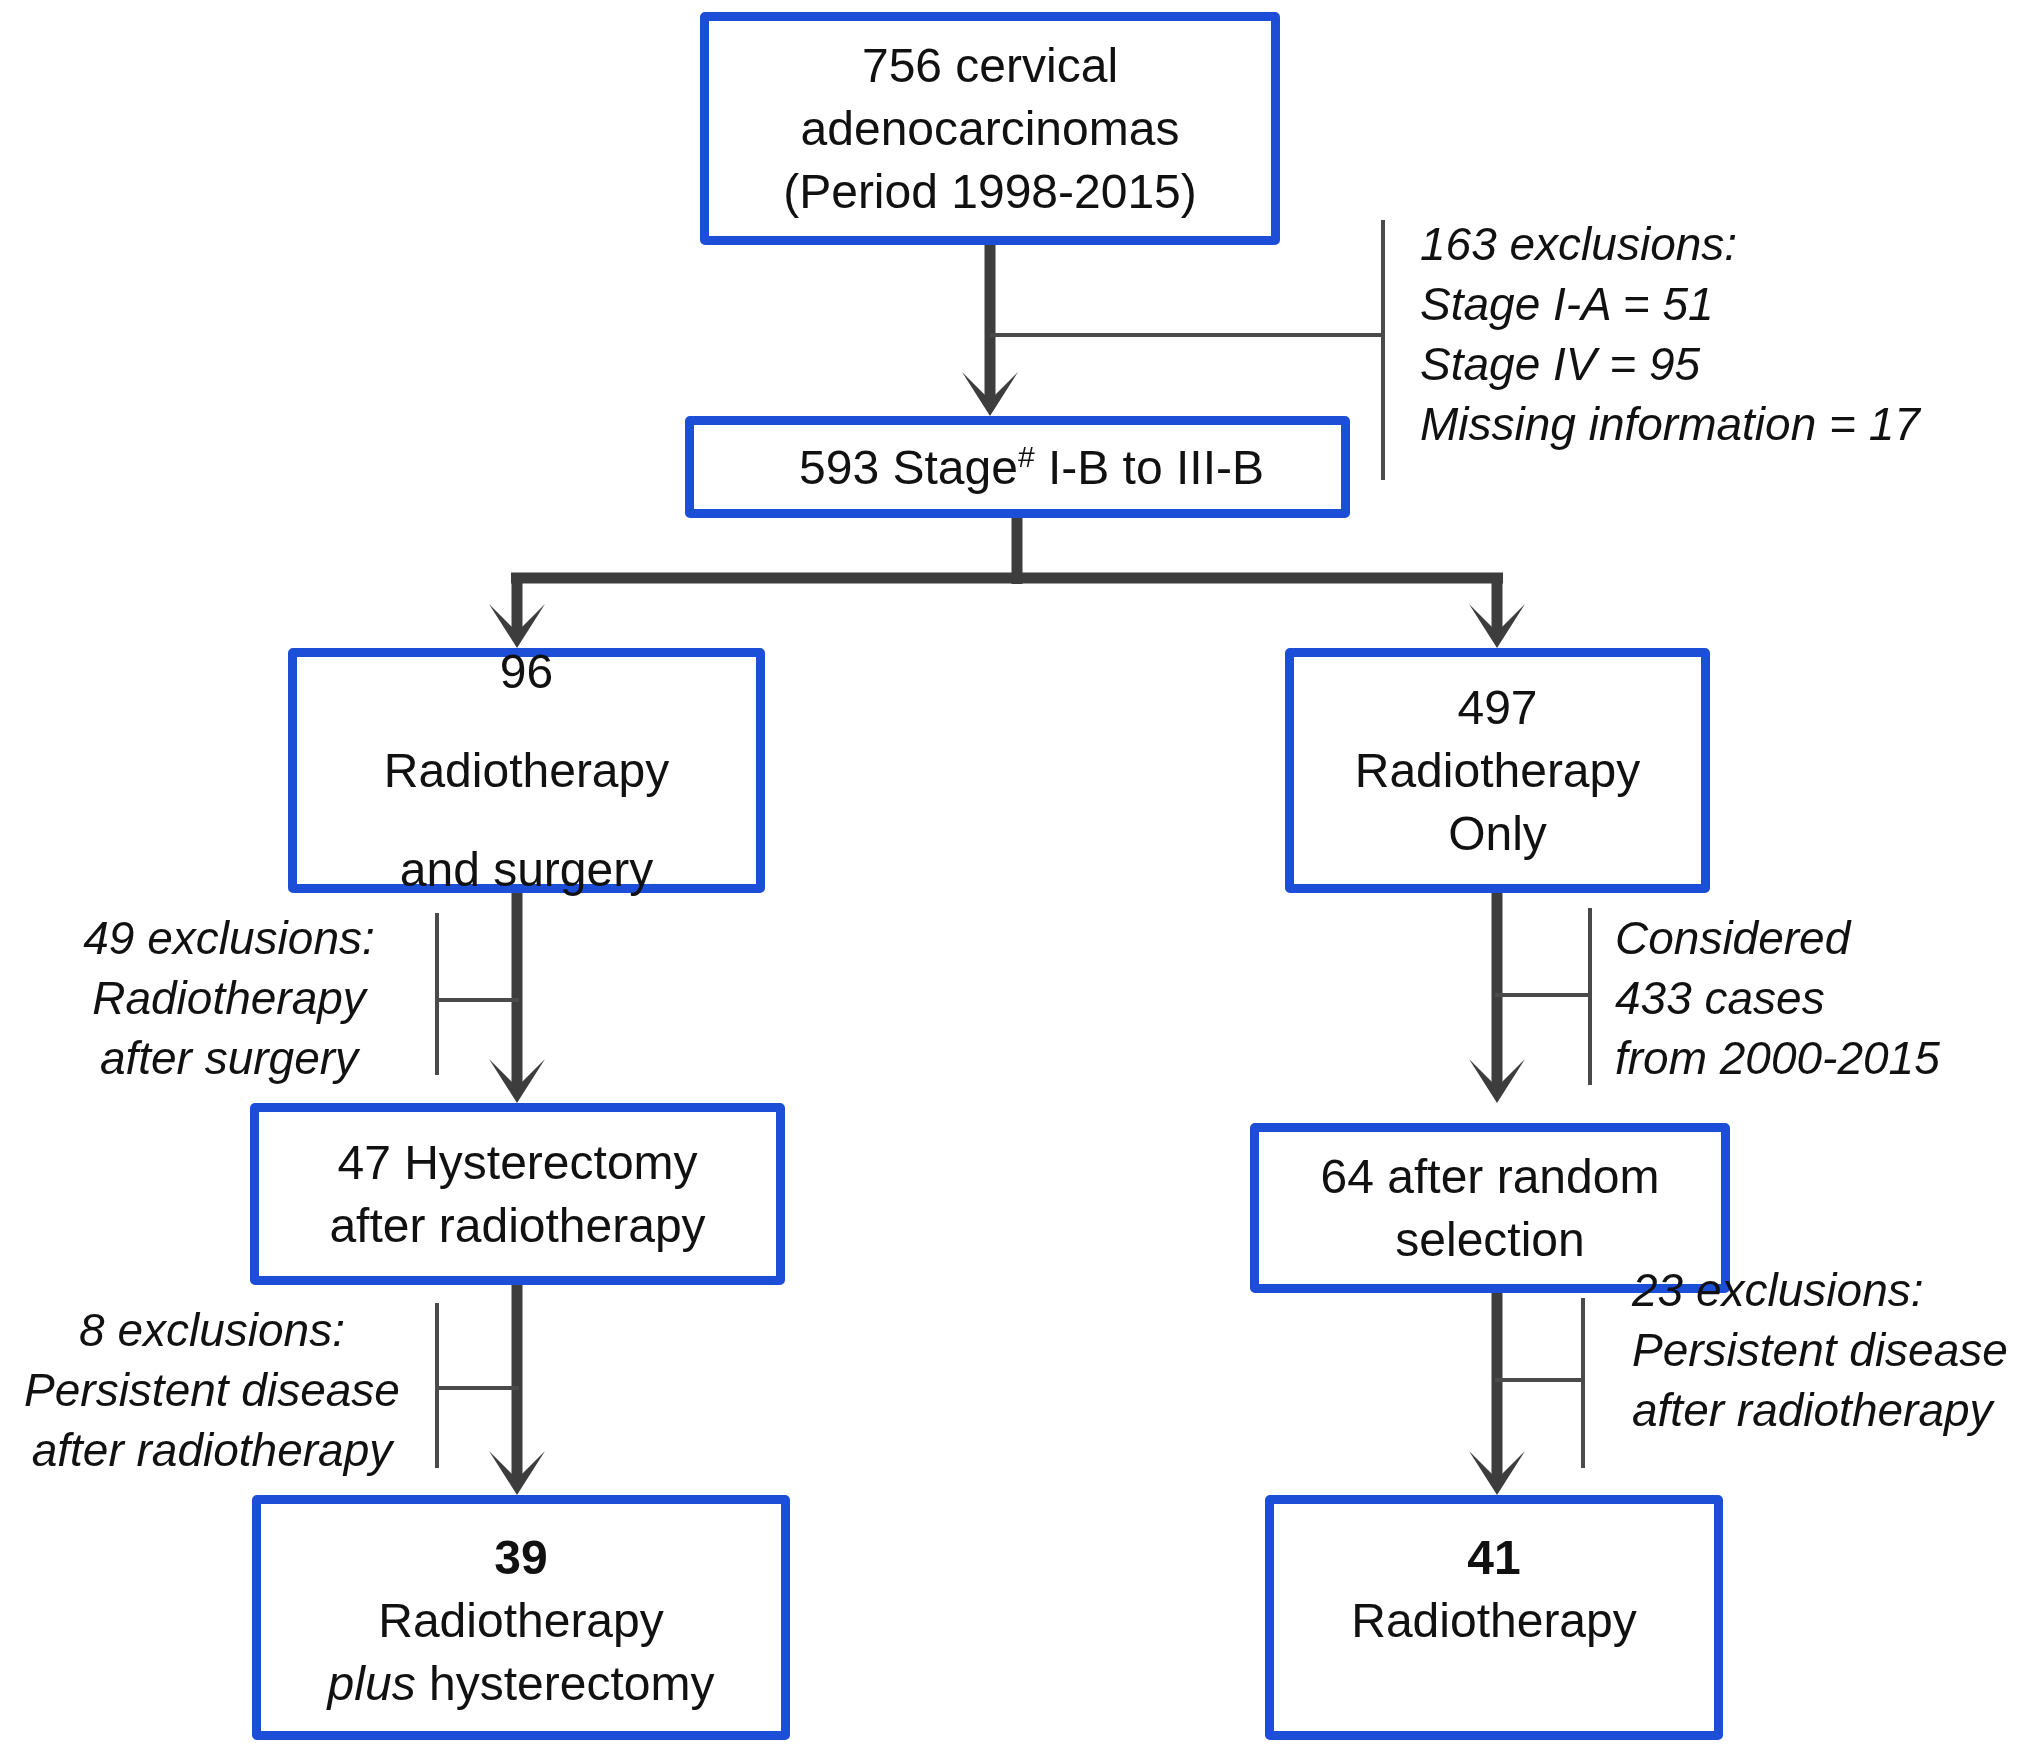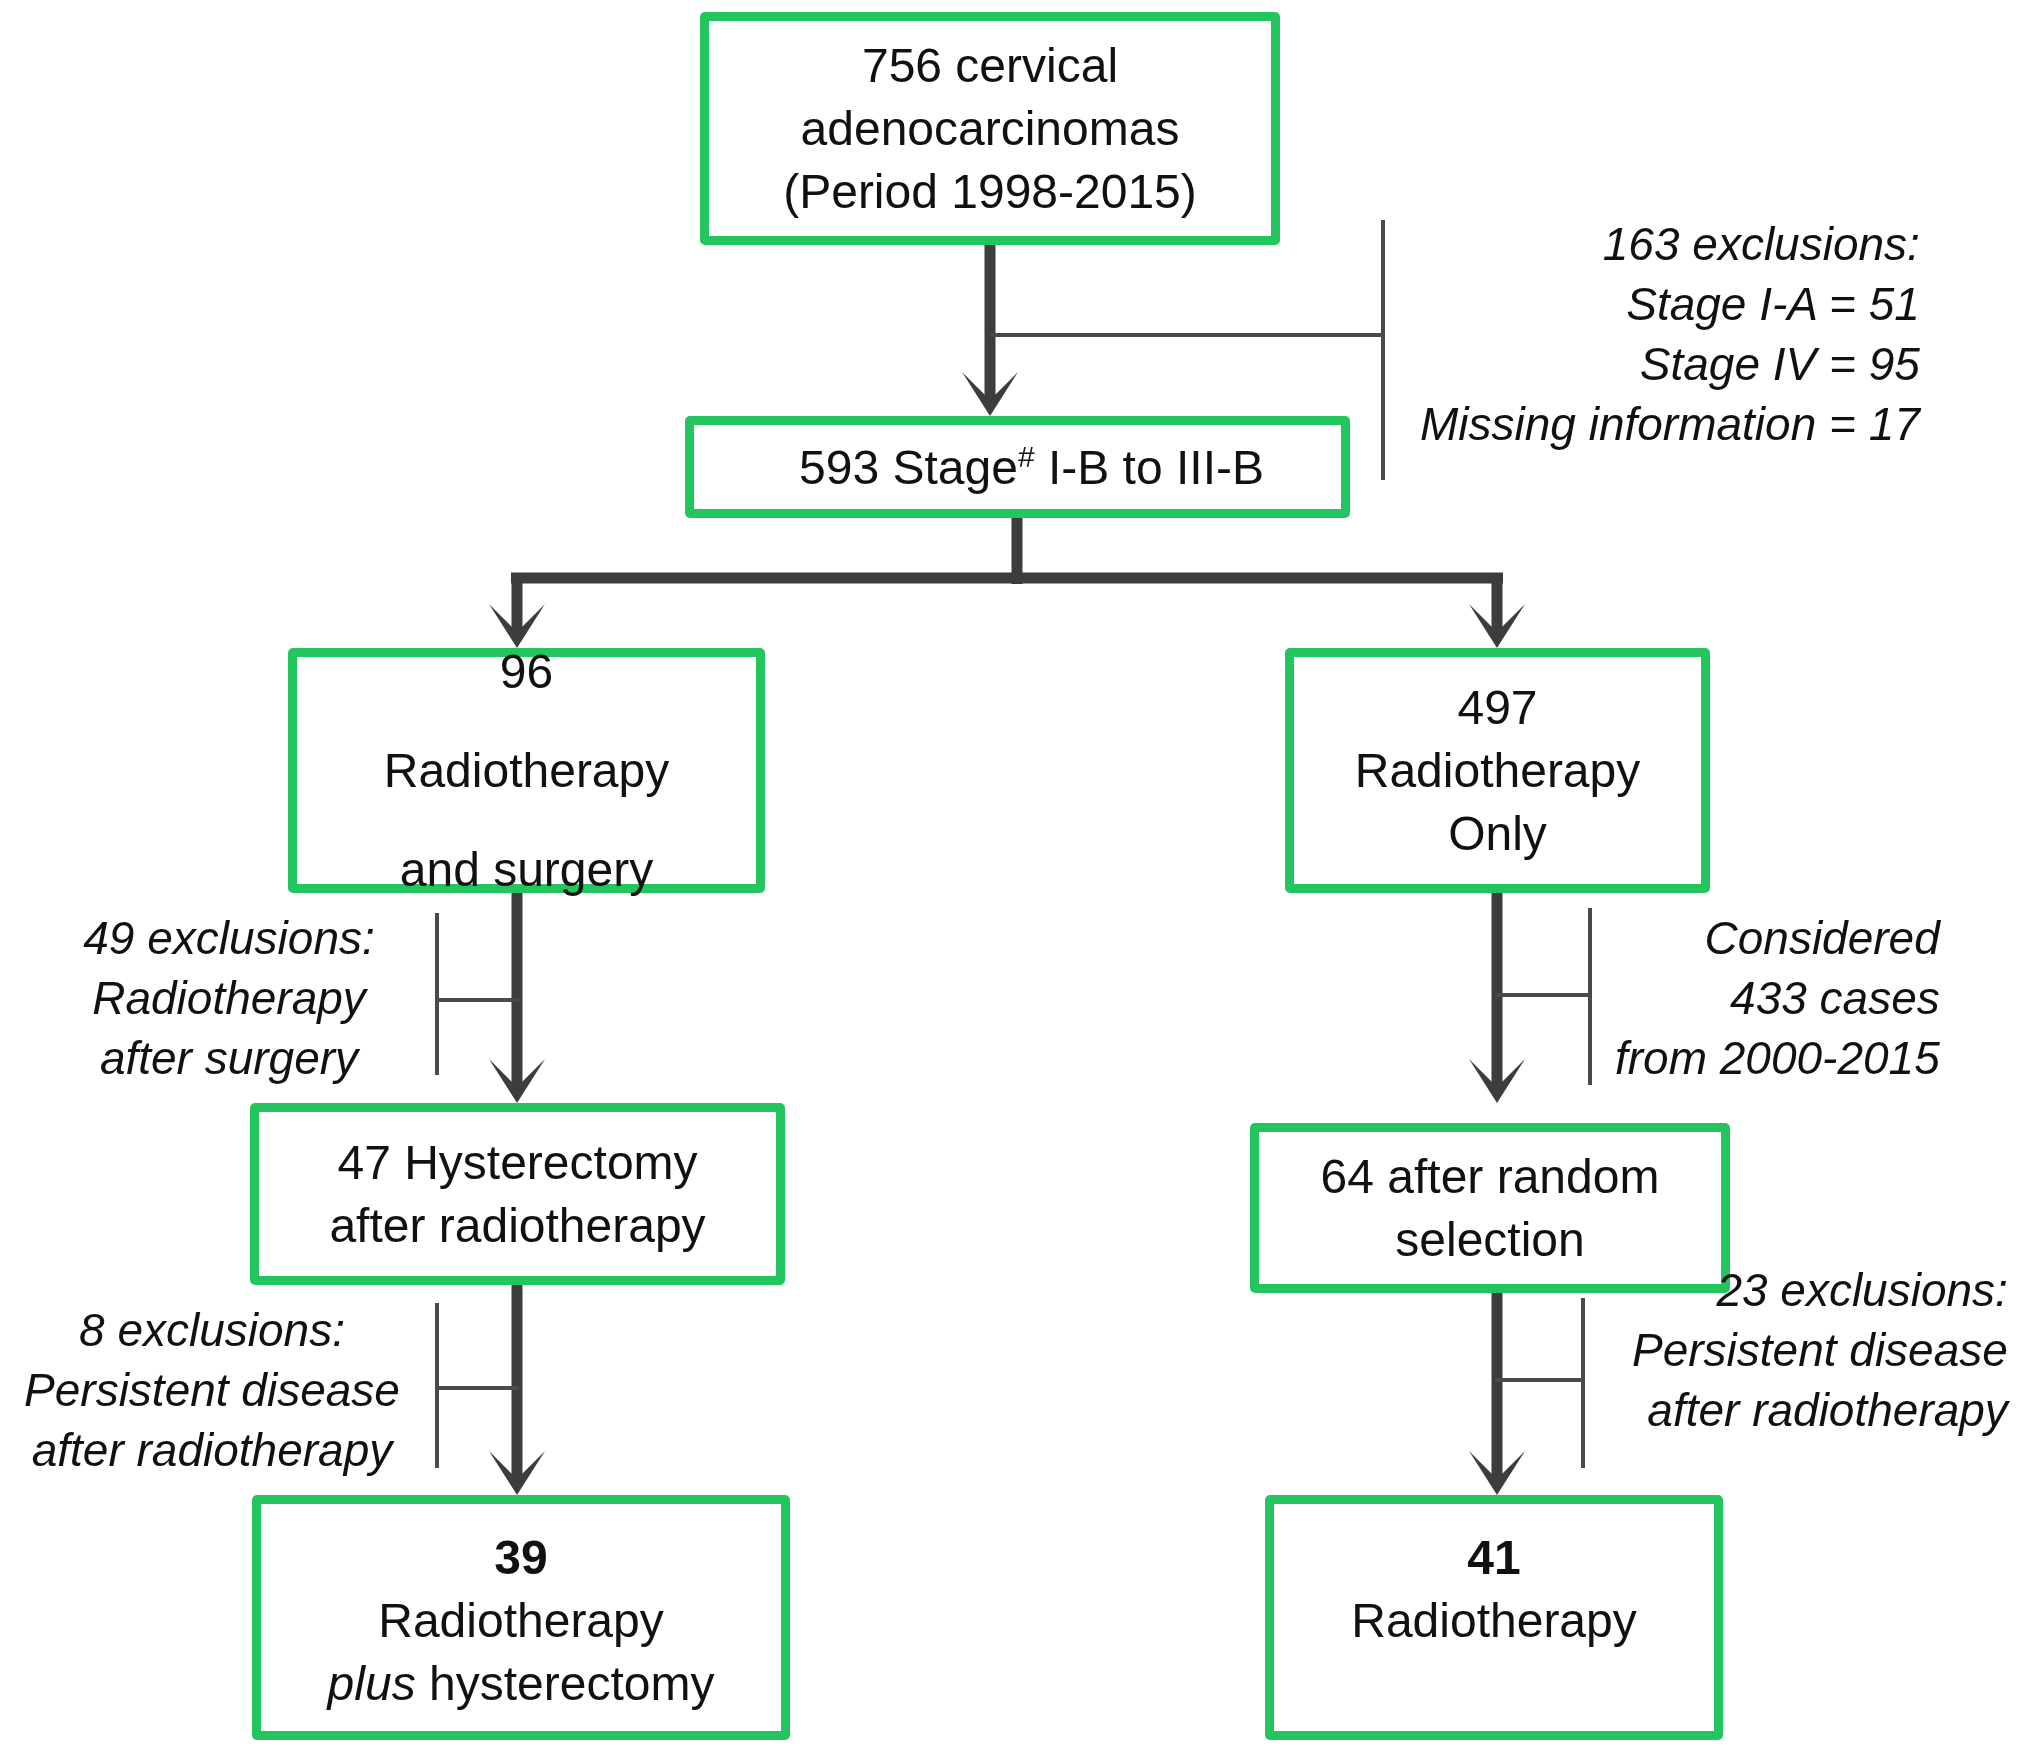--- a/index.html
+++ b/index.html
@@ -19,21 +19,21 @@
     position: absolute;
     left: 0; top: 0;
     width: 2031px;
     height: 1755px;
     pointer-events: none;
   }
   .box {
     position: absolute;
     box-sizing: border-box;
     background: #ffffff;
-    border: 9px solid #22c55e;
+    border: 9px solid #1d4ed8;
     border-radius: 5px;
     color: #111111;
     font-size: 48px;
     line-height: 63px;
     text-align: center;
     display: flex;
     flex-direction: column;
     justify-content: center;
     align-items: center;
   }
@@ -52,21 +52,21 @@
   .it { font-style: italic; }
   .note {
     position: absolute;
     color: #111111;
     font-size: 46px;
     line-height: 60px;
     font-style: italic;
     white-space: nowrap;
   }
   .note.right { text-align: center; }
-  .note.left { text-align: right; }
+  .note.left { text-align: left; }
 
   
   #box-total  { left: 700px;  top: 12px;   width: 580px; height: 233px; }
   #box-stage  { left: 685px;  top: 416px;  width: 665px; height: 102px; padding-left: 28px; }
   #box-96     { left: 288px;  top: 648px;  width: 477px; height: 245px; gap: 36px; }
   #box-497    { left: 1285px; top: 648px;  width: 425px; height: 245px; }
   #box-47     { left: 250px;  top: 1103px; width: 535px; height: 182px; }
   #box-64     { left: 1250px; top: 1103px; width: 480px; height: 170px; margin-top: 20px; }
   #box-39     { left: 252px;  top: 1495px; width: 538px; height: 245px; }
   #box-41     { left: 1265px; top: 1495px; width: 458px; height: 245px; }

